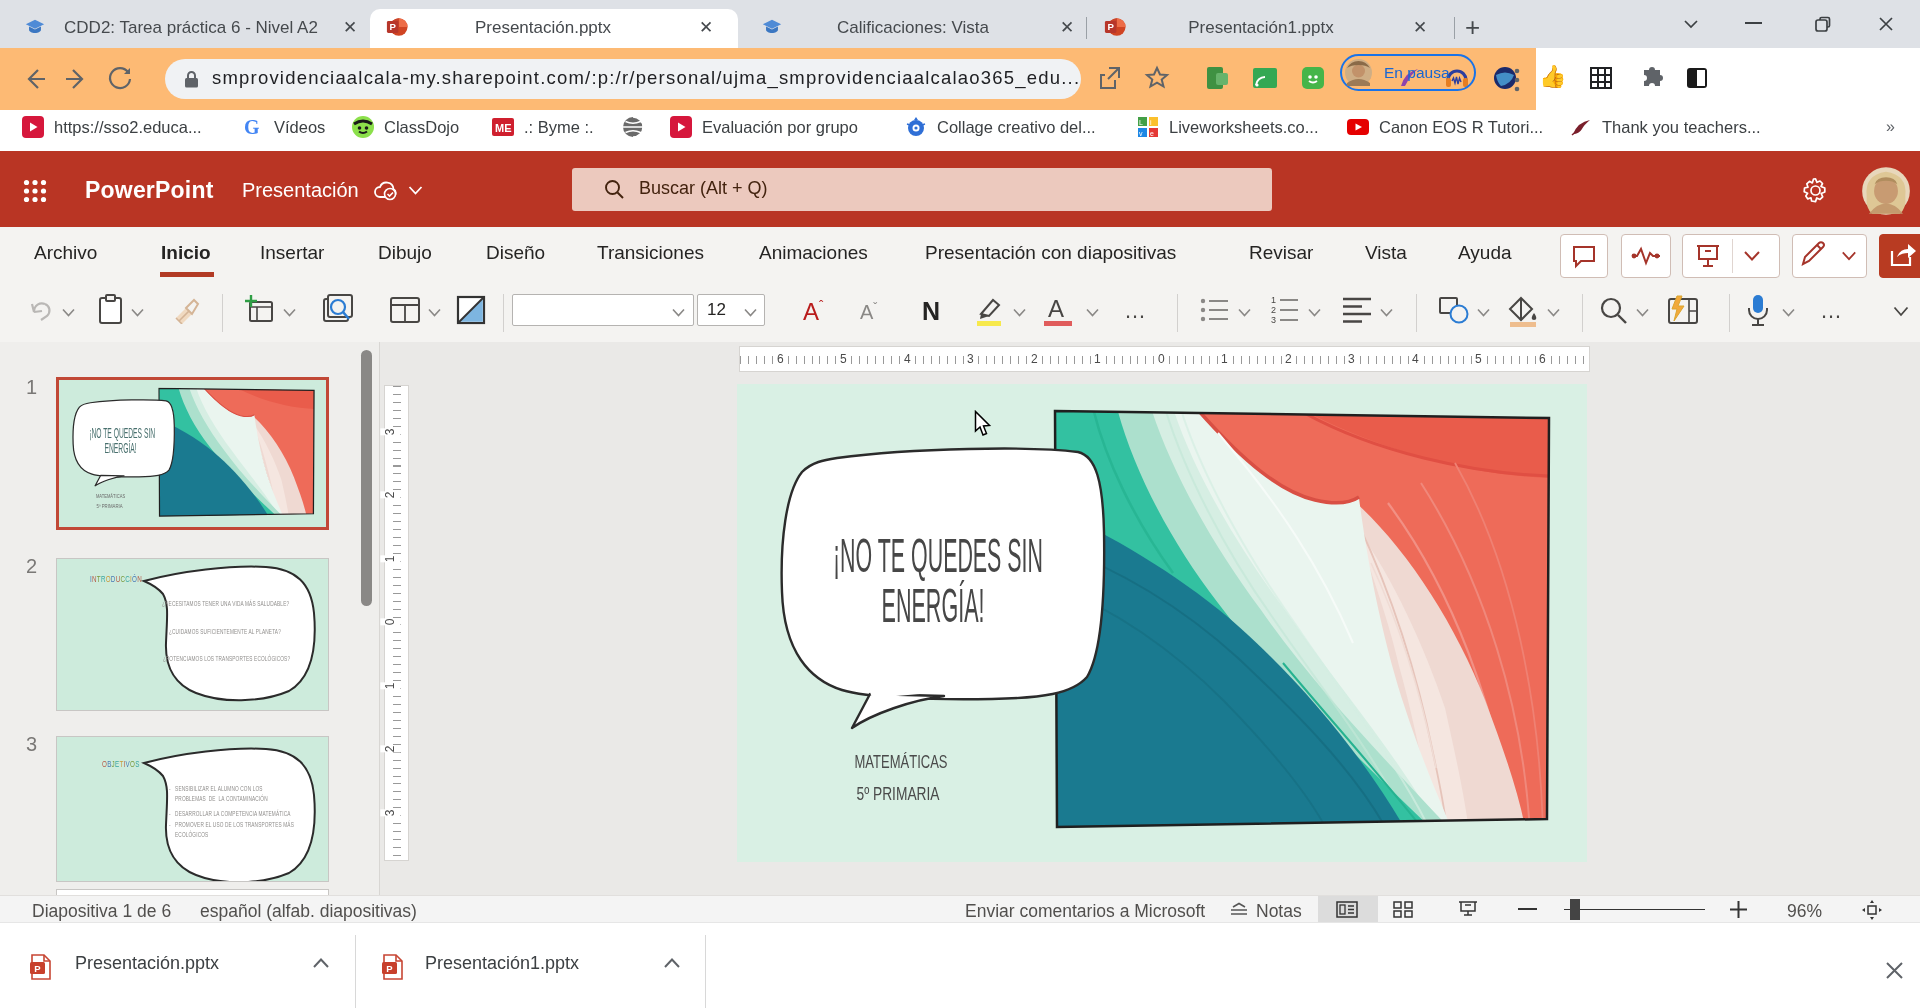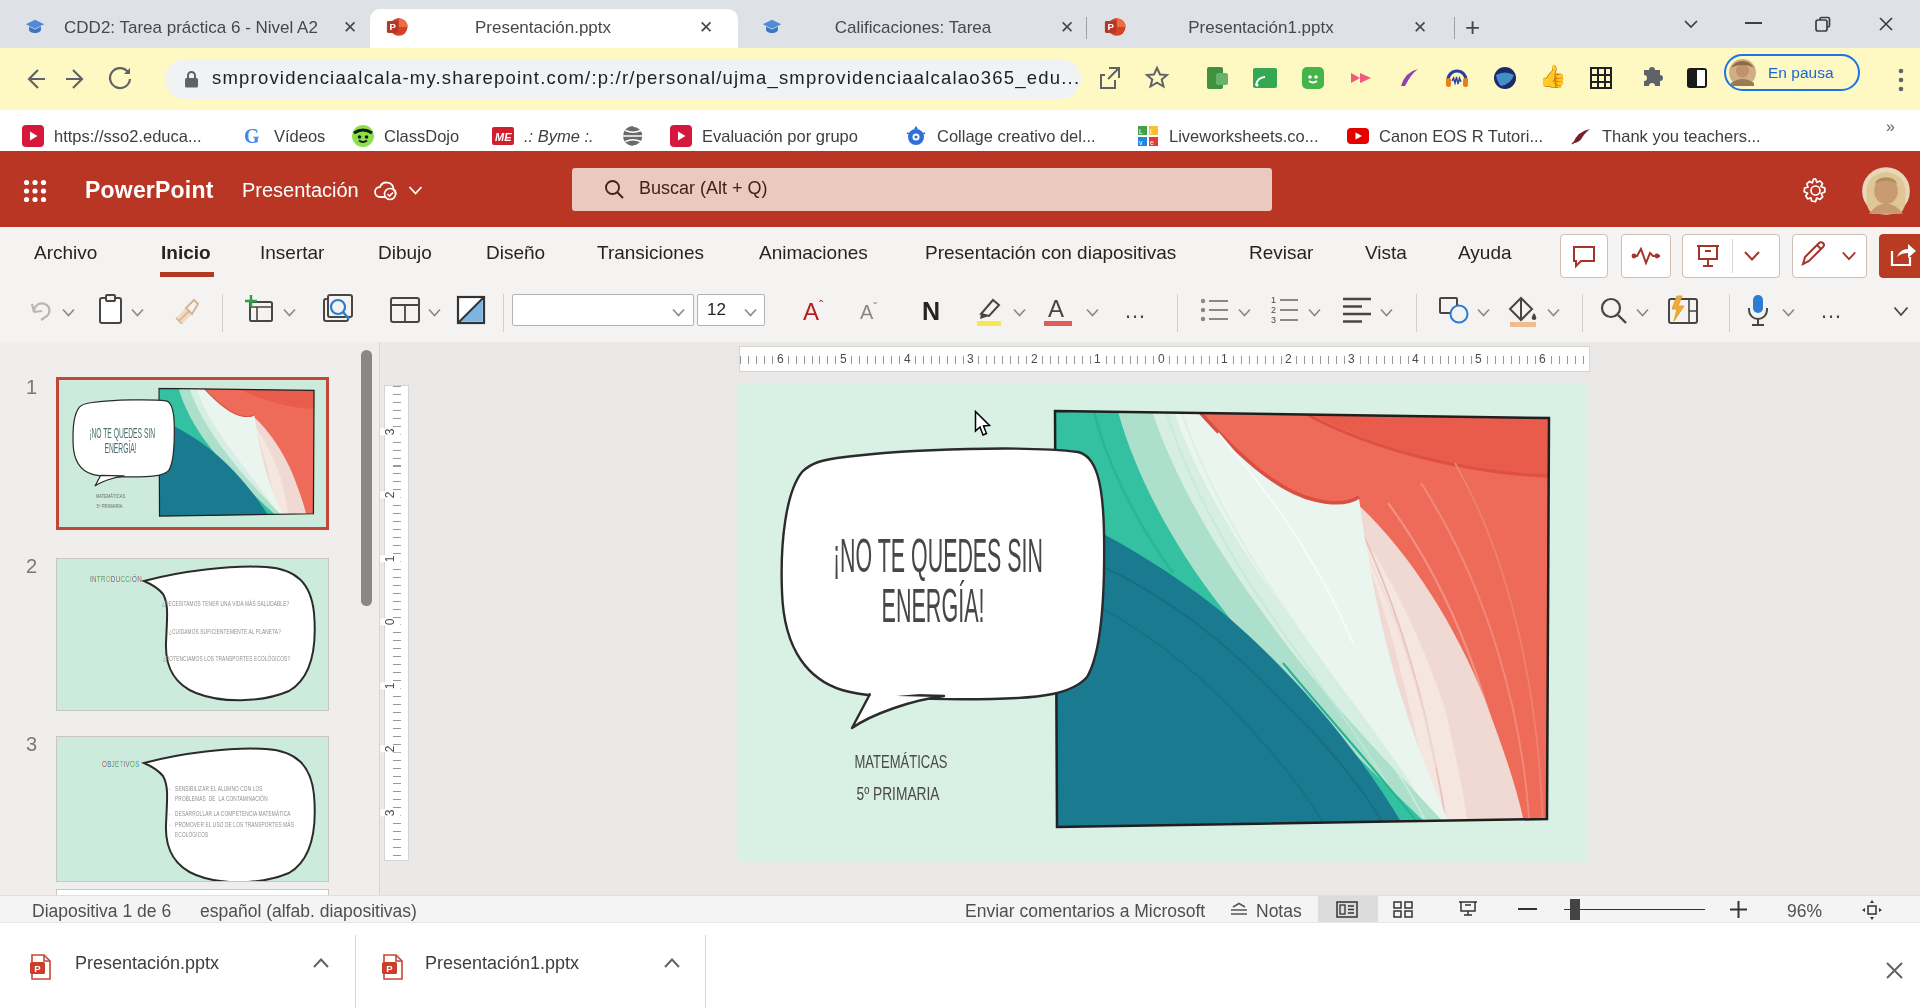--- a/index.html
+++ b/index.html
@@ -12,31 +12,31 @@
   #tabstrip { position:absolute; left:0; top:0; width:1920px; height:48px; background:#dee1e6; }
   .tab { position:absolute; top:9px; height:39px; font-size:17px; color:#45494d; }
   .tab .ticon { position:absolute; left:16px; top:7px; width:22px; height:22px; }
   .tab .ttext { position:absolute; left:48px; top:9px; white-space:nowrap; overflow:hidden;text-align:center; }
   .tab .tclose { position:absolute; top:9px; width:20px; height:20px; color:#45494d; font-size:17px; text-align:center; line-height:20px; }
   .tab-active { background:#fff; border-radius:10px 10px 0 0; }
   .tabsep { position:absolute; top:17px; width:1px; height:22px; background:#9aa0a6; }
   #winctl { position:absolute; right:0; top:0; height:48px; color:#3c4043; }
 
   
-  #navrow { position:absolute; left:0; top:48px; width:1920px; height:62px; background:#fef9c3; }
+  #navrow { position:absolute; left:0; top:48px; width:1536px; height:62px; background:#fdba74; }
   .navbtn { position:absolute; top:14px; width:34px; height:34px; color:#5f6368; }
   #urlpill { position:absolute; left:165px; top:11px; width:916px; height:40px; background:#f0f2f4; border-radius:20px; }
   #urlpill .lock { position:absolute; left:18px; top:11px; }
   #urlpill .urltxt { position:absolute; left:47px; top:8px; font-size:18.5px; letter-spacing:1.2px; color:#202124; white-space:nowrap; }
   .extico { position:absolute; top:16px; width:28px; height:28px; }
   #enpausa { position:absolute; right:60px; top:6px; height:37px; border:2px solid #1a73e8; border-radius:20px; color:#1967d2; font-size:15px; }
 
   
   #bookmarks { position:absolute; left:0; top:110px; width:1920px; height:41px; background:#fff; font-size:16.5px; color:#3c4043; }
-  .bm { position:absolute; top:15px; height:24px; white-space:nowrap; }
+  .bm { position:absolute; top:6px; height:24px; white-space:nowrap; }
   .bm .bico { display:inline-block; vertical-align:-5px; width:22px; height:22px; margin-right:10px; }
 
   
   #ppheader { position:absolute; left:0; top:151px; width:1920px; height:76px; background:#b93524; color:#fff; }
   #waffle { position:absolute; left:23px; top:28px; width:24px; height:24px; }
   #pptitle { position:absolute; left:85px; top:26px; font-size:23px; font-weight:bold; letter-spacing:.2px; }
   #ppdoc { position:absolute; left:242px; top:28px; font-size:20px; }
   #searchpill { position:absolute; left:572px; top:17px; width:700px; height:43px; background:#ecc9be; border-radius:3px; }
   #searchpill span { position:absolute; left:67px; top:10px; font-size:18px; color:#43230f; }
 
@@ -98,21 +98,21 @@
           <text x="7.2" y="15.8" font-size="10.5" font-weight="bold" fill="#fff" text-anchor="middle" font-family="Liberation Sans">P</text>
         </svg>
       <span class="ttext" style="width:250px;">Presentación.pptx</span>
       <span class="tclose" style="right:22px;">✕</span>
     </div>
     <div class="tab" style="left:745px; width:340px;">
       <svg class="ticon" viewBox="0 0 24 24">
           <path d="M12 4 L22 9 L12 14 L2 9 Z" fill="#4f8bd6"></path>
           <path d="M5.5 11.5 V15 C5.5 17 8.5 18.5 12 18.5 C15.5 18.5 18.5 17 18.5 15 V11.5 L12 14.6 Z" fill="#3b77c2"></path>
         </svg>
-      <span class="ttext" style="width:240px;">Calificaciones: Tarea</span>
+      <span class="ttext" style="width:240px;">Calificaciones: Vista</span>
       <span class="tclose" style="right:8px;">✕</span>
     </div>
     <div class="tabsep" style="left:1086px;"></div>
     <div class="tab" style="left:1088px; width:360px;">
       <svg class="ticon" viewBox="0 0 24 24">
           <circle cx="14" cy="12" r="9.5" fill="#d04423"></circle>
           <path d="M14 2.5 A9.5 9.5 0 0 1 23.5 12 L14 12 Z" fill="#ed6c47"></path>
           <path d="M14 2.5 A9.5 9.5 0 0 0 4.5 12 L14 12 Z" fill="#c8432a"></path>
           <rect x="1" y="5.5" width="12.5" height="13" rx="1.5" fill="#b7362a"></rect>
           <text x="7.2" y="15.8" font-size="10.5" font-weight="bold" fill="#fff" text-anchor="middle" font-family="Liberation Sans">P</text>
@@ -233,21 +233,21 @@
     <div class="bm" style="left:242px;"><svg class="bico" viewBox="0 0 22 22">
           <text x="2" y="18" font-size="20" font-weight="bold" fill="#4285f4" font-family="Liberation Serif">G</text>
         </svg>Vídeos</div>
     <div class="bm" style="left:352px;"><svg class="bico" viewBox="0 0 22 22">
           <circle cx="11" cy="11" r="11" fill="#8ce04b"></circle>
           <path d="M2 8 Q11 2 20 8" stroke="#1a1a1a" stroke-width="3" fill="none"></path>
           <circle cx="7.5" cy="12" r="1.8" fill="#1a1a1a"></circle>
           <circle cx="14.5" cy="12" r="1.8" fill="#1a1a1a"></circle>
           <path d="M7 15.5 Q11 18.5 15 15.5" stroke="#1a1a1a" stroke-width="2" fill="none"></path>
         </svg>ClassDojo</div>
-    <div class="bm" style="left:492px;font-style:italic;"><svg class="bico" viewBox="0 0 22 22">
+    <div class="bm" style="left:492px;"><svg class="bico" viewBox="0 0 22 22">
           <rect x="0" y="2" width="22" height="18" rx="2" fill="#cf1f2e"></rect>
           <text x="3" y="16" font-size="11" font-weight="bold" fill="#fff" font-family="Liberation Sans">ME</text>
         </svg>.: Byme :.</div>
     <div class="bm" style="left:622px;"><svg class="bico" viewBox="0 0 22 22">
           <circle cx="11" cy="11" r="10" fill="#6a6a6a"></circle>
           <path d="M11 1 A10 10 0 0 1 11 21 M1 11 H21 M3.5 5.5 Q11 9 18.5 5.5 M3.5 16.5 Q11 13 18.5 16.5" stroke="#fff" stroke-width="1.4" fill="none"></path>
         </svg></div>
     <div class="bm" style="left:670px;"><svg class="bico" viewBox="0 0 22 22">
           <rect x="0" y="0" width="22" height="22" rx="4" fill="#d6173c"></rect>
           <path d="M8 6.5 L15.5 11 L8 15.5 Z" fill="#fff"></path>

